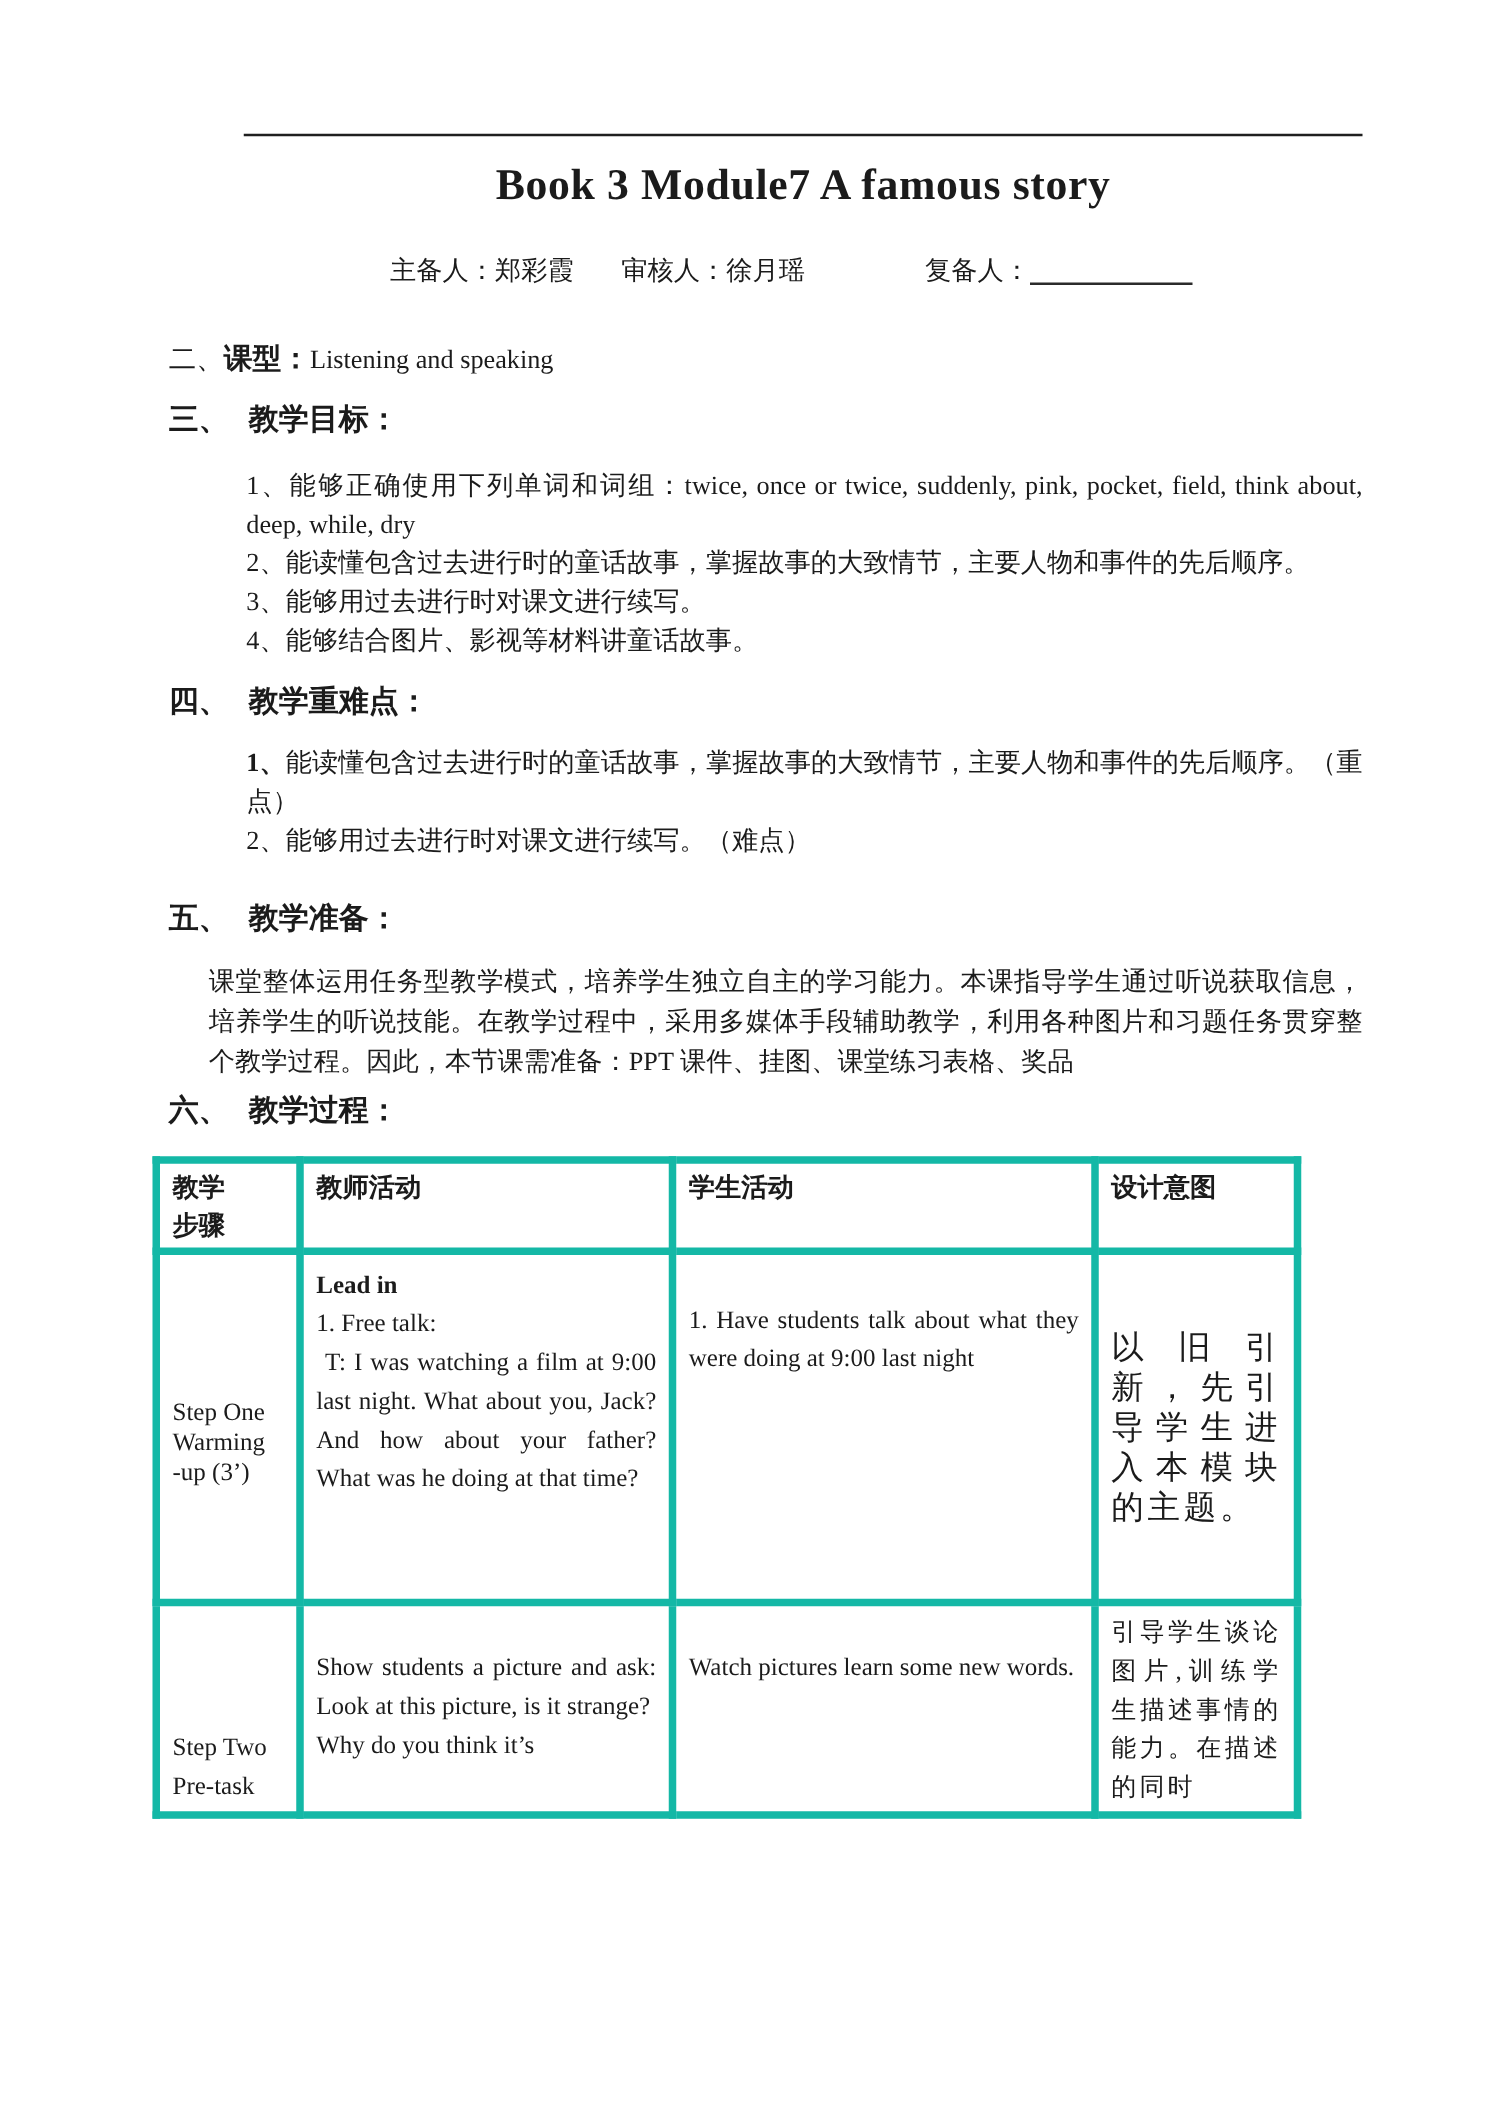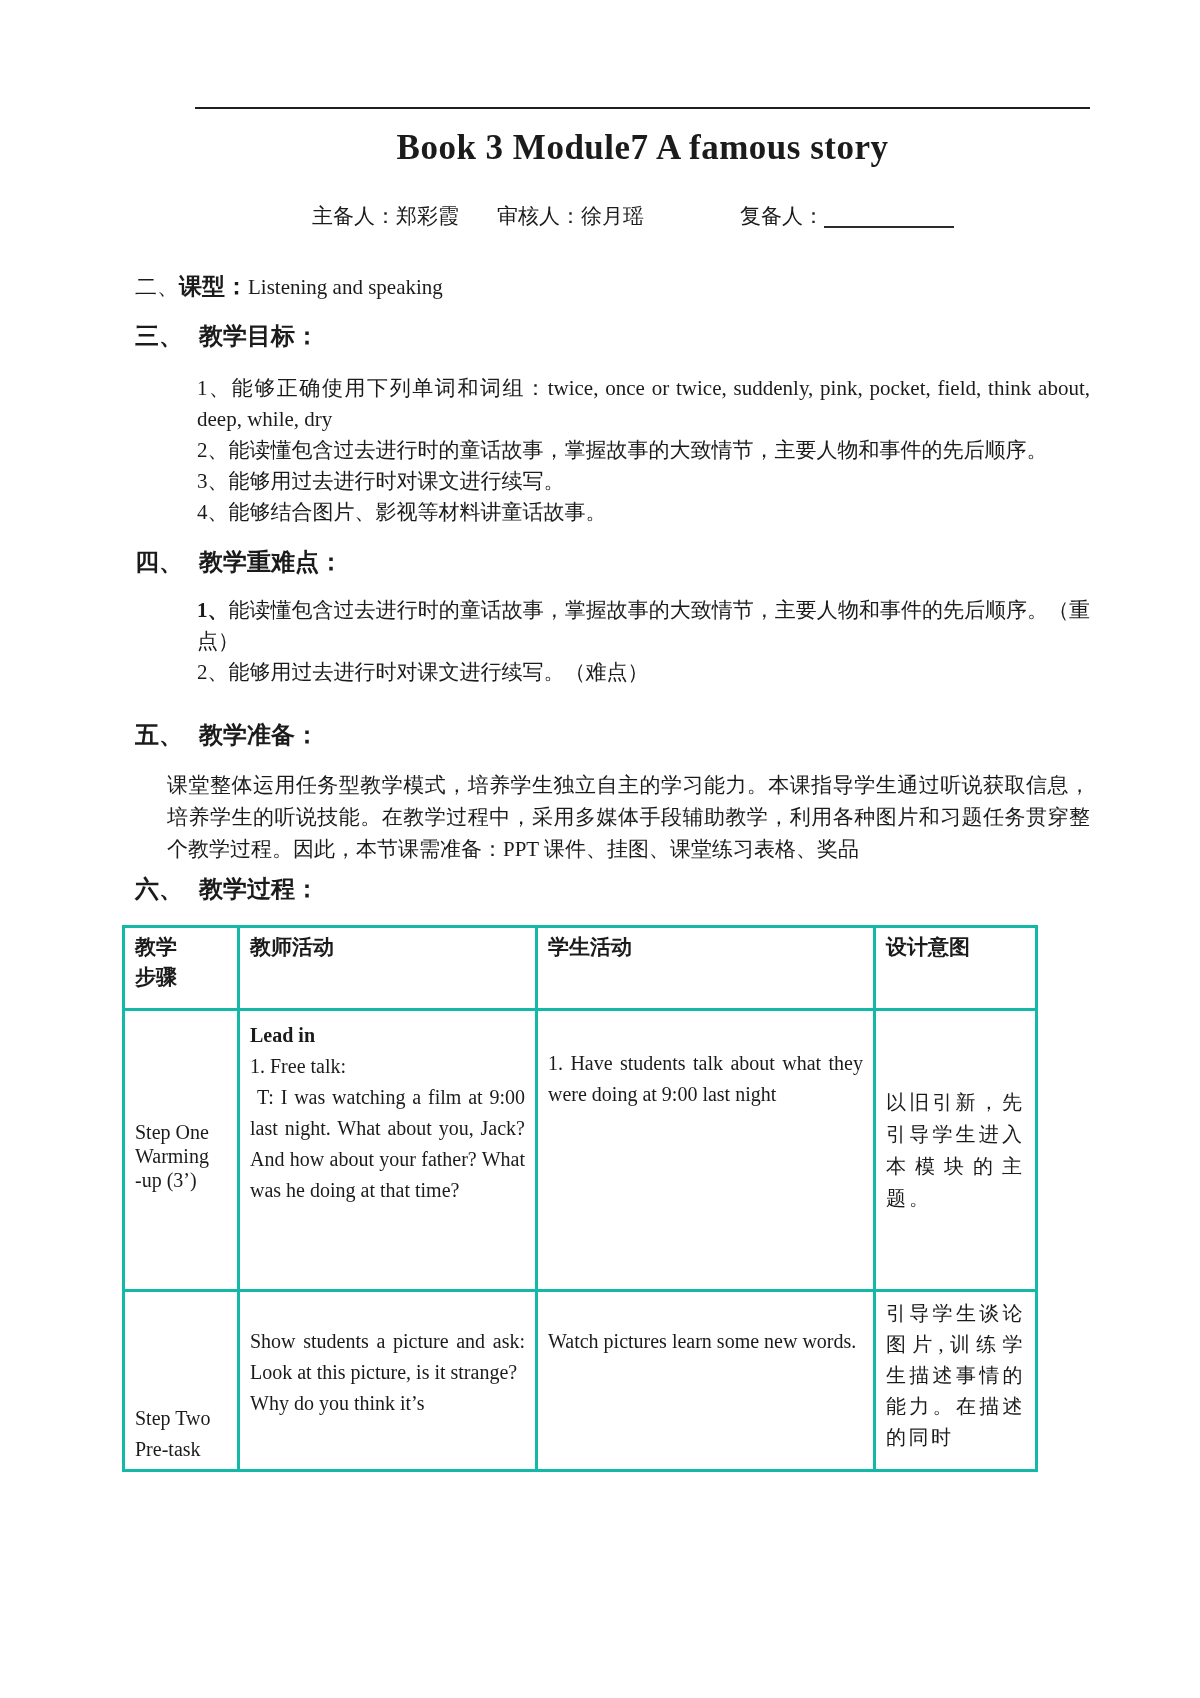--- a/index.html
+++ b/index.html
@@ -45,32 +45,32 @@
   .s6h{margin-top:7px;}
 
   .items{margin-left:62px;font-size:21px;line-height:31px;text-align:justify;}
   .items .bnum{font-weight:bold;}
 
   table.lesson{
     margin:16px 0 0 -13px;border-collapse:collapse;table-layout:fixed;
     width:913px;font-size:20px;
   }
   table.lesson th,table.lesson td{
-    border:3px solid #14b8a6;padding:16px 10px;vertical-align:top;
+    border:6px solid #14b8a6;padding:3px 10px;vertical-align:top;
     font-weight:normal;text-align:left;overflow:hidden;
   }
   tr.hdr th{height:60px;font-size:21px;font-weight:bold;line-height:30px;padding-top:4px;}
   .prelines{white-space:pre-line;}
 
   tr.r1{height:281px;}
   tr.r1 td.c-step{vertical-align:middle;padding-top:28px;line-height:24px;font-size:20px;}
   tr.r1 td.c-teacher{padding-top:9px;line-height:31px;text-align:justify;}
   tr.r1 td.c-teacher .lead{font-weight:bold;}
   tr.r1 td.c-student{padding-top:37px;line-height:31px;text-align:justify;}
-  tr.r1 td.c-intent{vertical-align:middle;line-height:32px;text-align:justify;letter-spacing:3px;font-size:20px;margin-top:40px;}
+  tr.r1 td.c-intent{vertical-align:middle;line-height:32px;text-align:justify;letter-spacing:3px;font-size:26px;margin-top:40px;}
   .tindent{text-indent:7px;}
 
   tr.r2{height:156px;}
   tr.r2 td.c-step{vertical-align:bottom;padding-bottom:4px;line-height:31px;}
   tr.r2 td.c-teacher{padding-top:34px;line-height:31px;text-align:justify;}
   tr.r2 td.c-student{padding-top:34px;line-height:31px;text-align:justify;}
   tr.r2 td.c-intent{padding-top:6px;line-height:31px;text-align:justify;letter-spacing:2.5px;font-size:20px;}
 </style>
 </head>
 <body>

